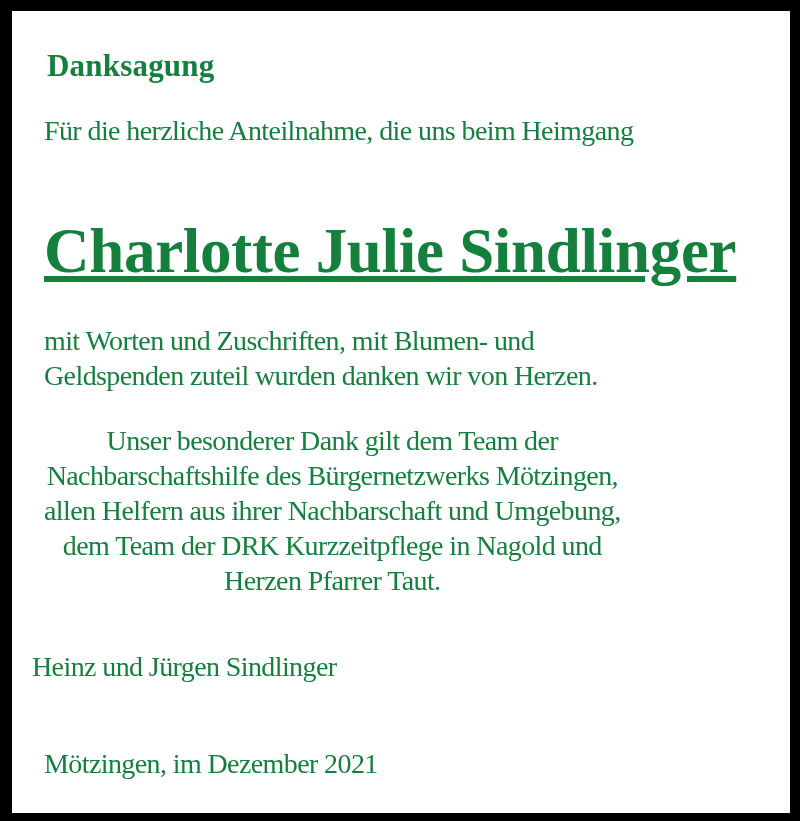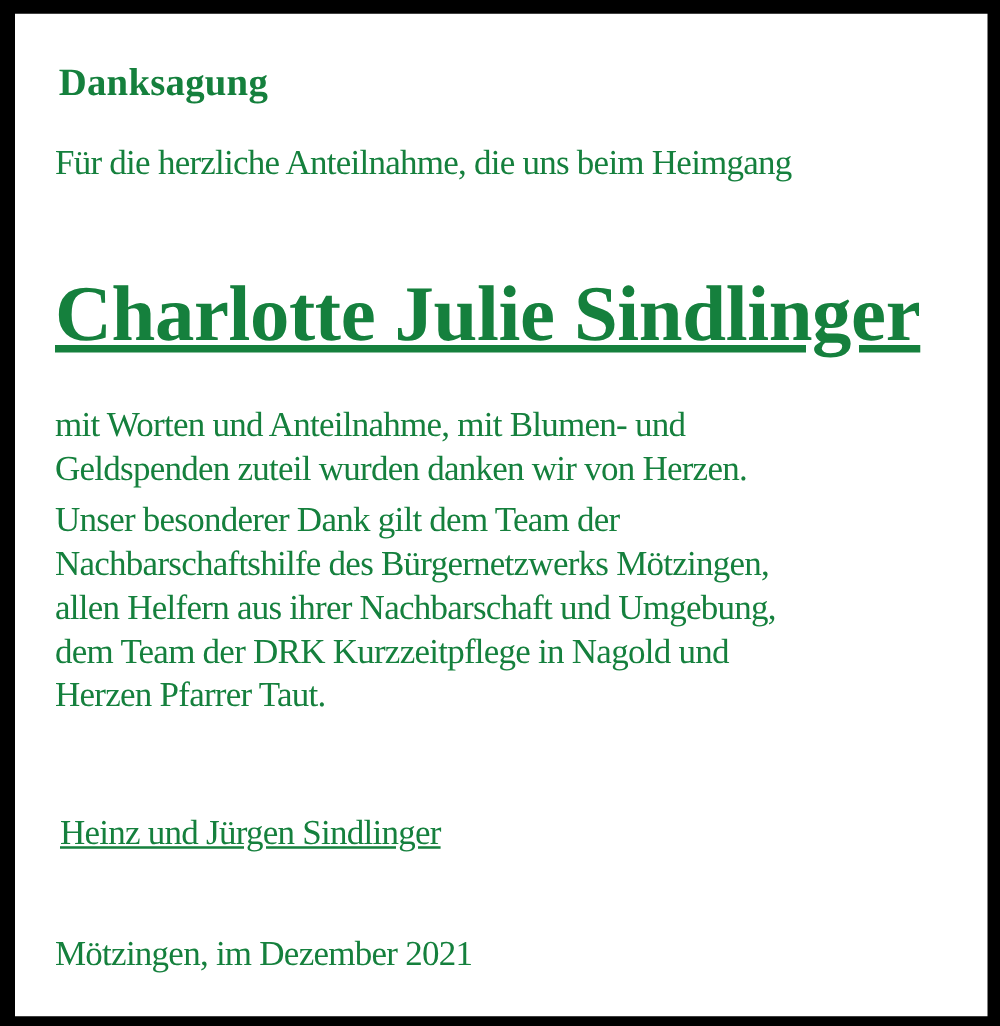--- a/index.html
+++ b/index.html
@@ -34,22 +34,22 @@
     font-weight: bold;
     letter-spacing: 0.2px;
   }
   .body-text {
     font-size: 28px;
     line-height: 35px;
     letter-spacing: -0.6px;
   }
   .intro    { left: 32px; top: 102px; }
   .thanks   { left: 32px; top: 312px; }
-  .special  { left: 32px; top: 388px; }
-  .signature { left: 36px; top: 638px; text-decoration: underline; }
+  .special  { left: 32px; top: 412px; text-align: center; }
+  .signature { left: 20px; top: 638px; }
   .place-date { left: 32px; top: 735px; }
   .deceased {
     left: 32px;
     top: 207px;
     font-size: 63px;
     font-weight: bold;
     line-height: 66px;
     letter-spacing: -0.3px;
     text-decoration: underline;
   }
@@ -61,21 +61,21 @@
 
   <div class="tblock header">Danksagung</div>
 
   <div class="tblock body-text intro">
     <div>Für die herzliche Anteilnahme, die uns beim Heimgang</div>
   </div>
 
   <div class="tblock deceased">Charlotte Julie Sindlinger</div>
 
   <div class="tblock body-text thanks">
-    <div>mit Worten und Anteilnahme, mit Blumen- und</div>
+    <div>mit Worten und Zuschriften, mit Blumen- und</div>
     <div>Geldspenden zuteil wurden danken wir von Herzen.</div>
   </div>
 
   <div class="tblock body-text special">
     <div>Unser besonderer Dank gilt dem Team der</div>
     <div>Nachbarschaftshilfe des Bürgernetzwerks Mötzingen,</div>
     <div>allen Helfern aus ihrer Nachbarschaft und Umgebung,</div>
     <div>dem Team der DRK Kurzzeitpflege in Nagold und</div>
     <div>Herzen Pfarrer Taut.</div>
   </div>

